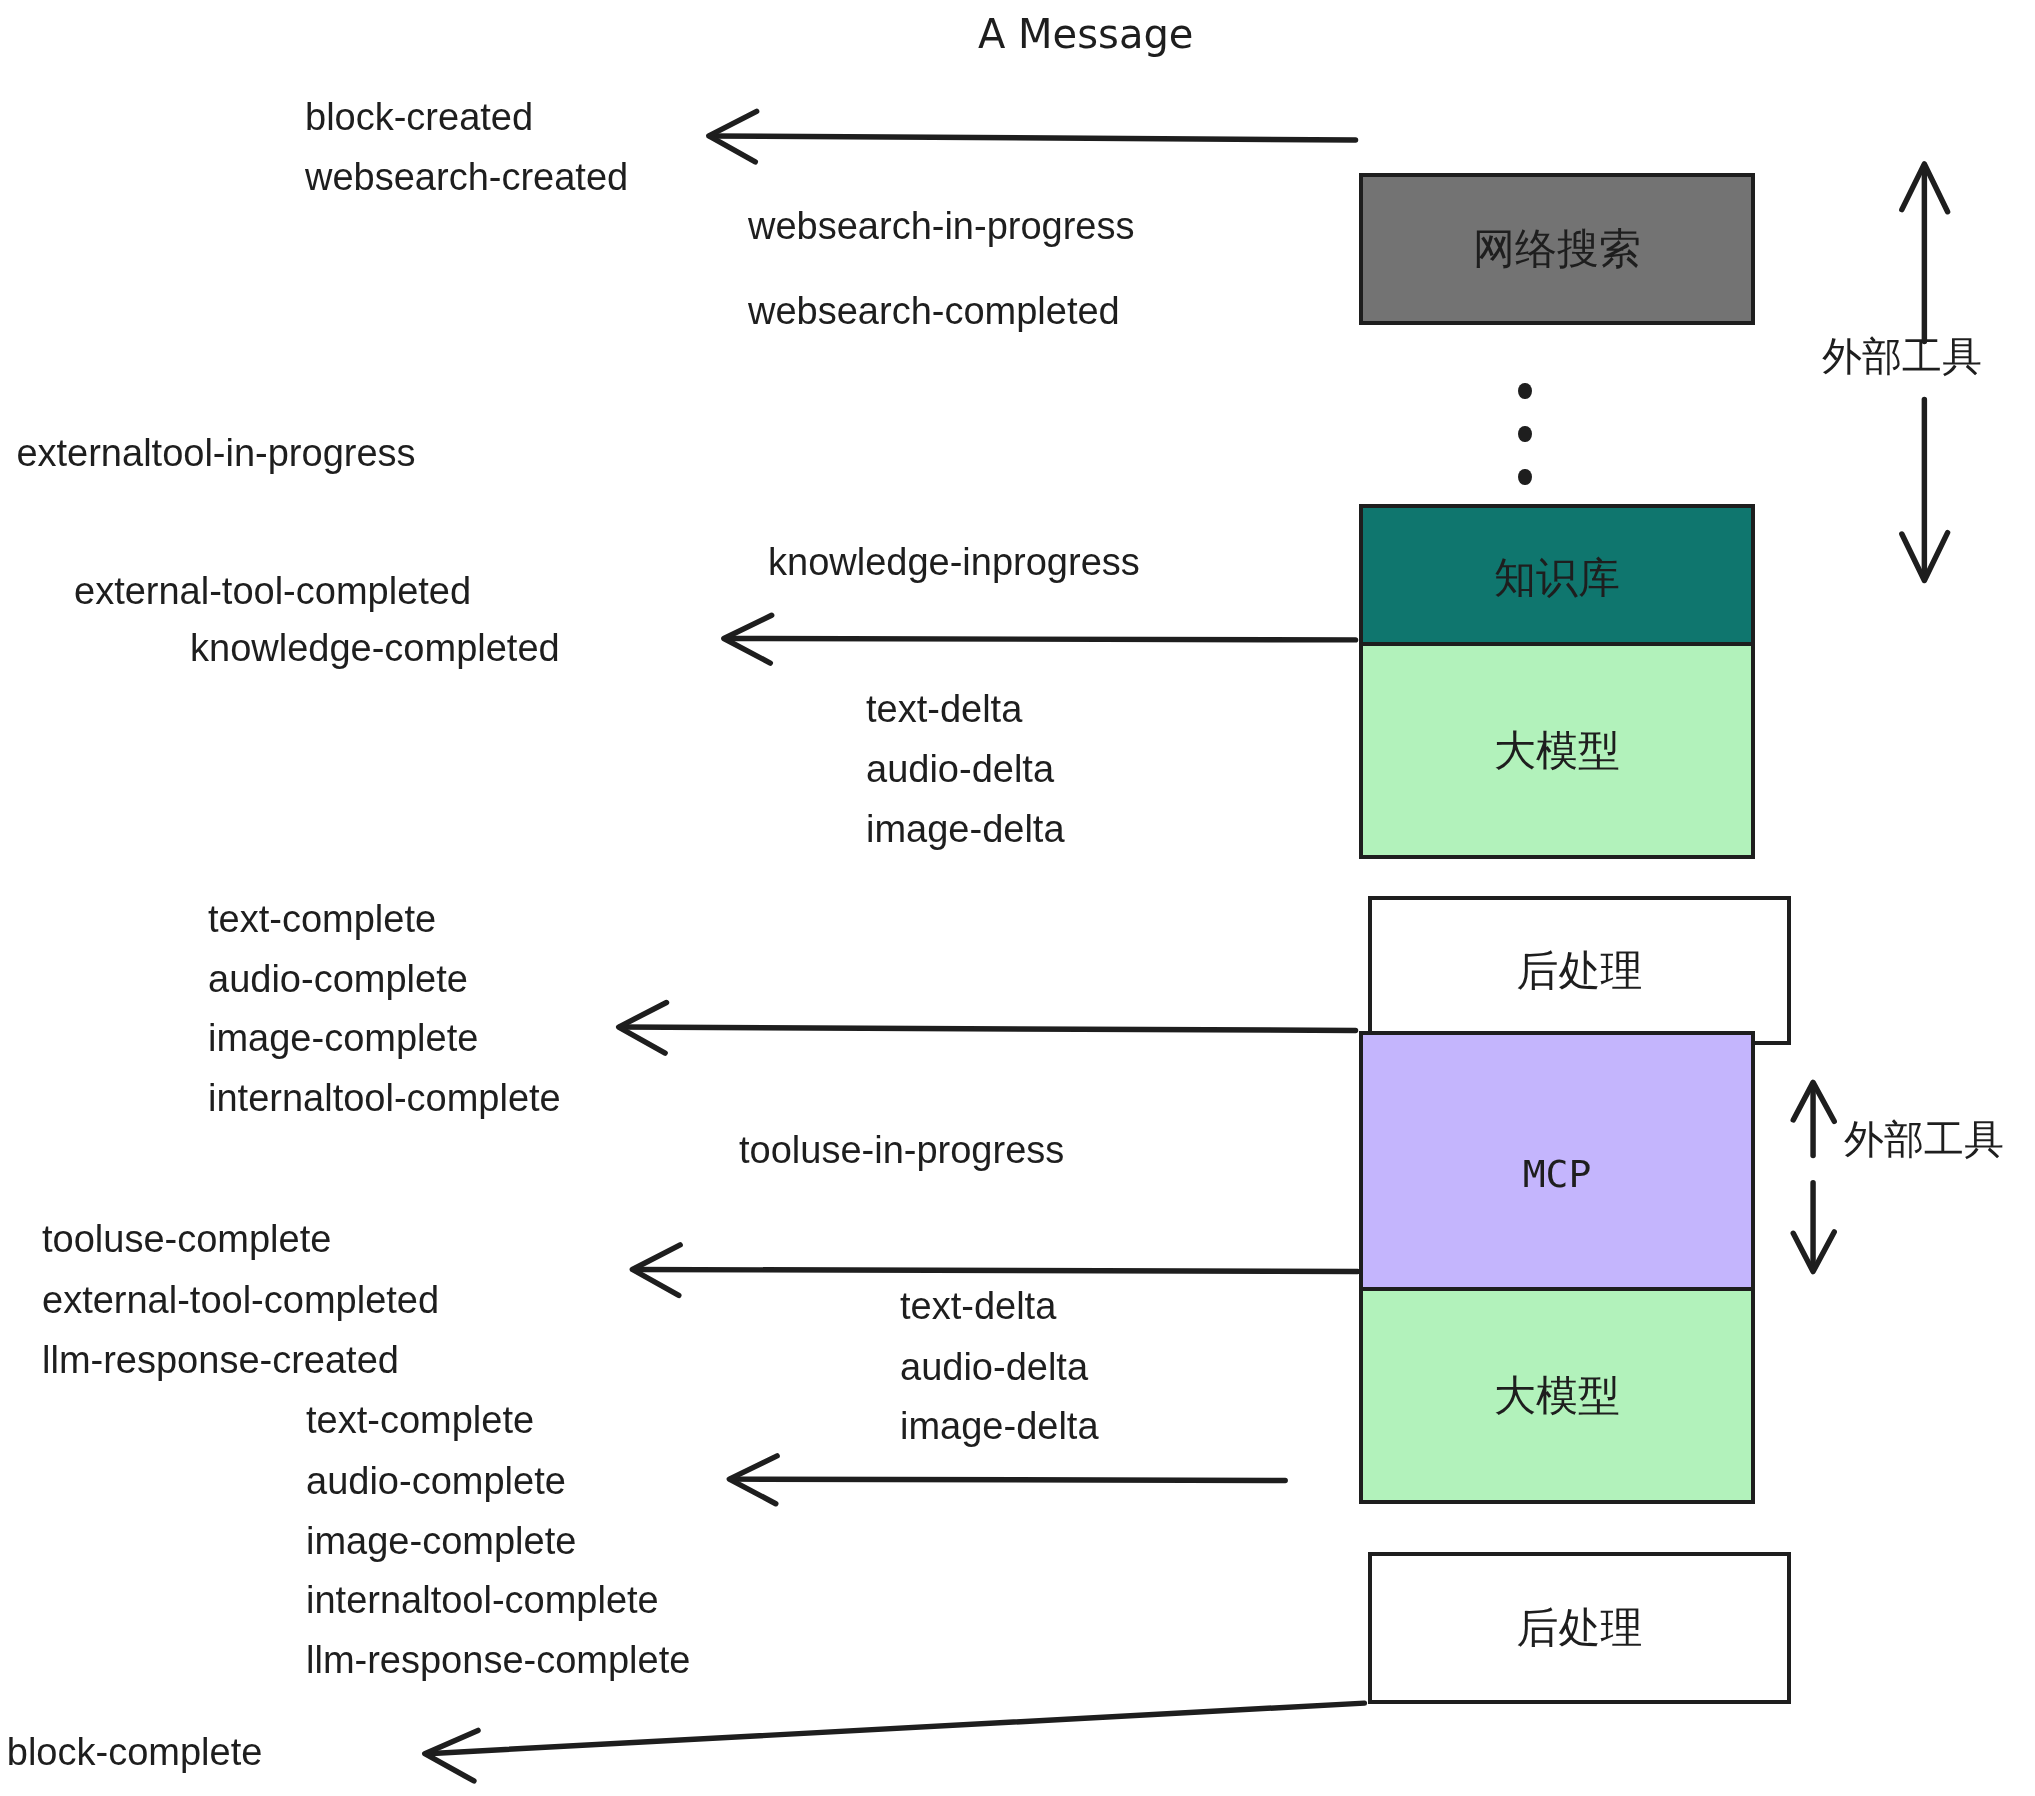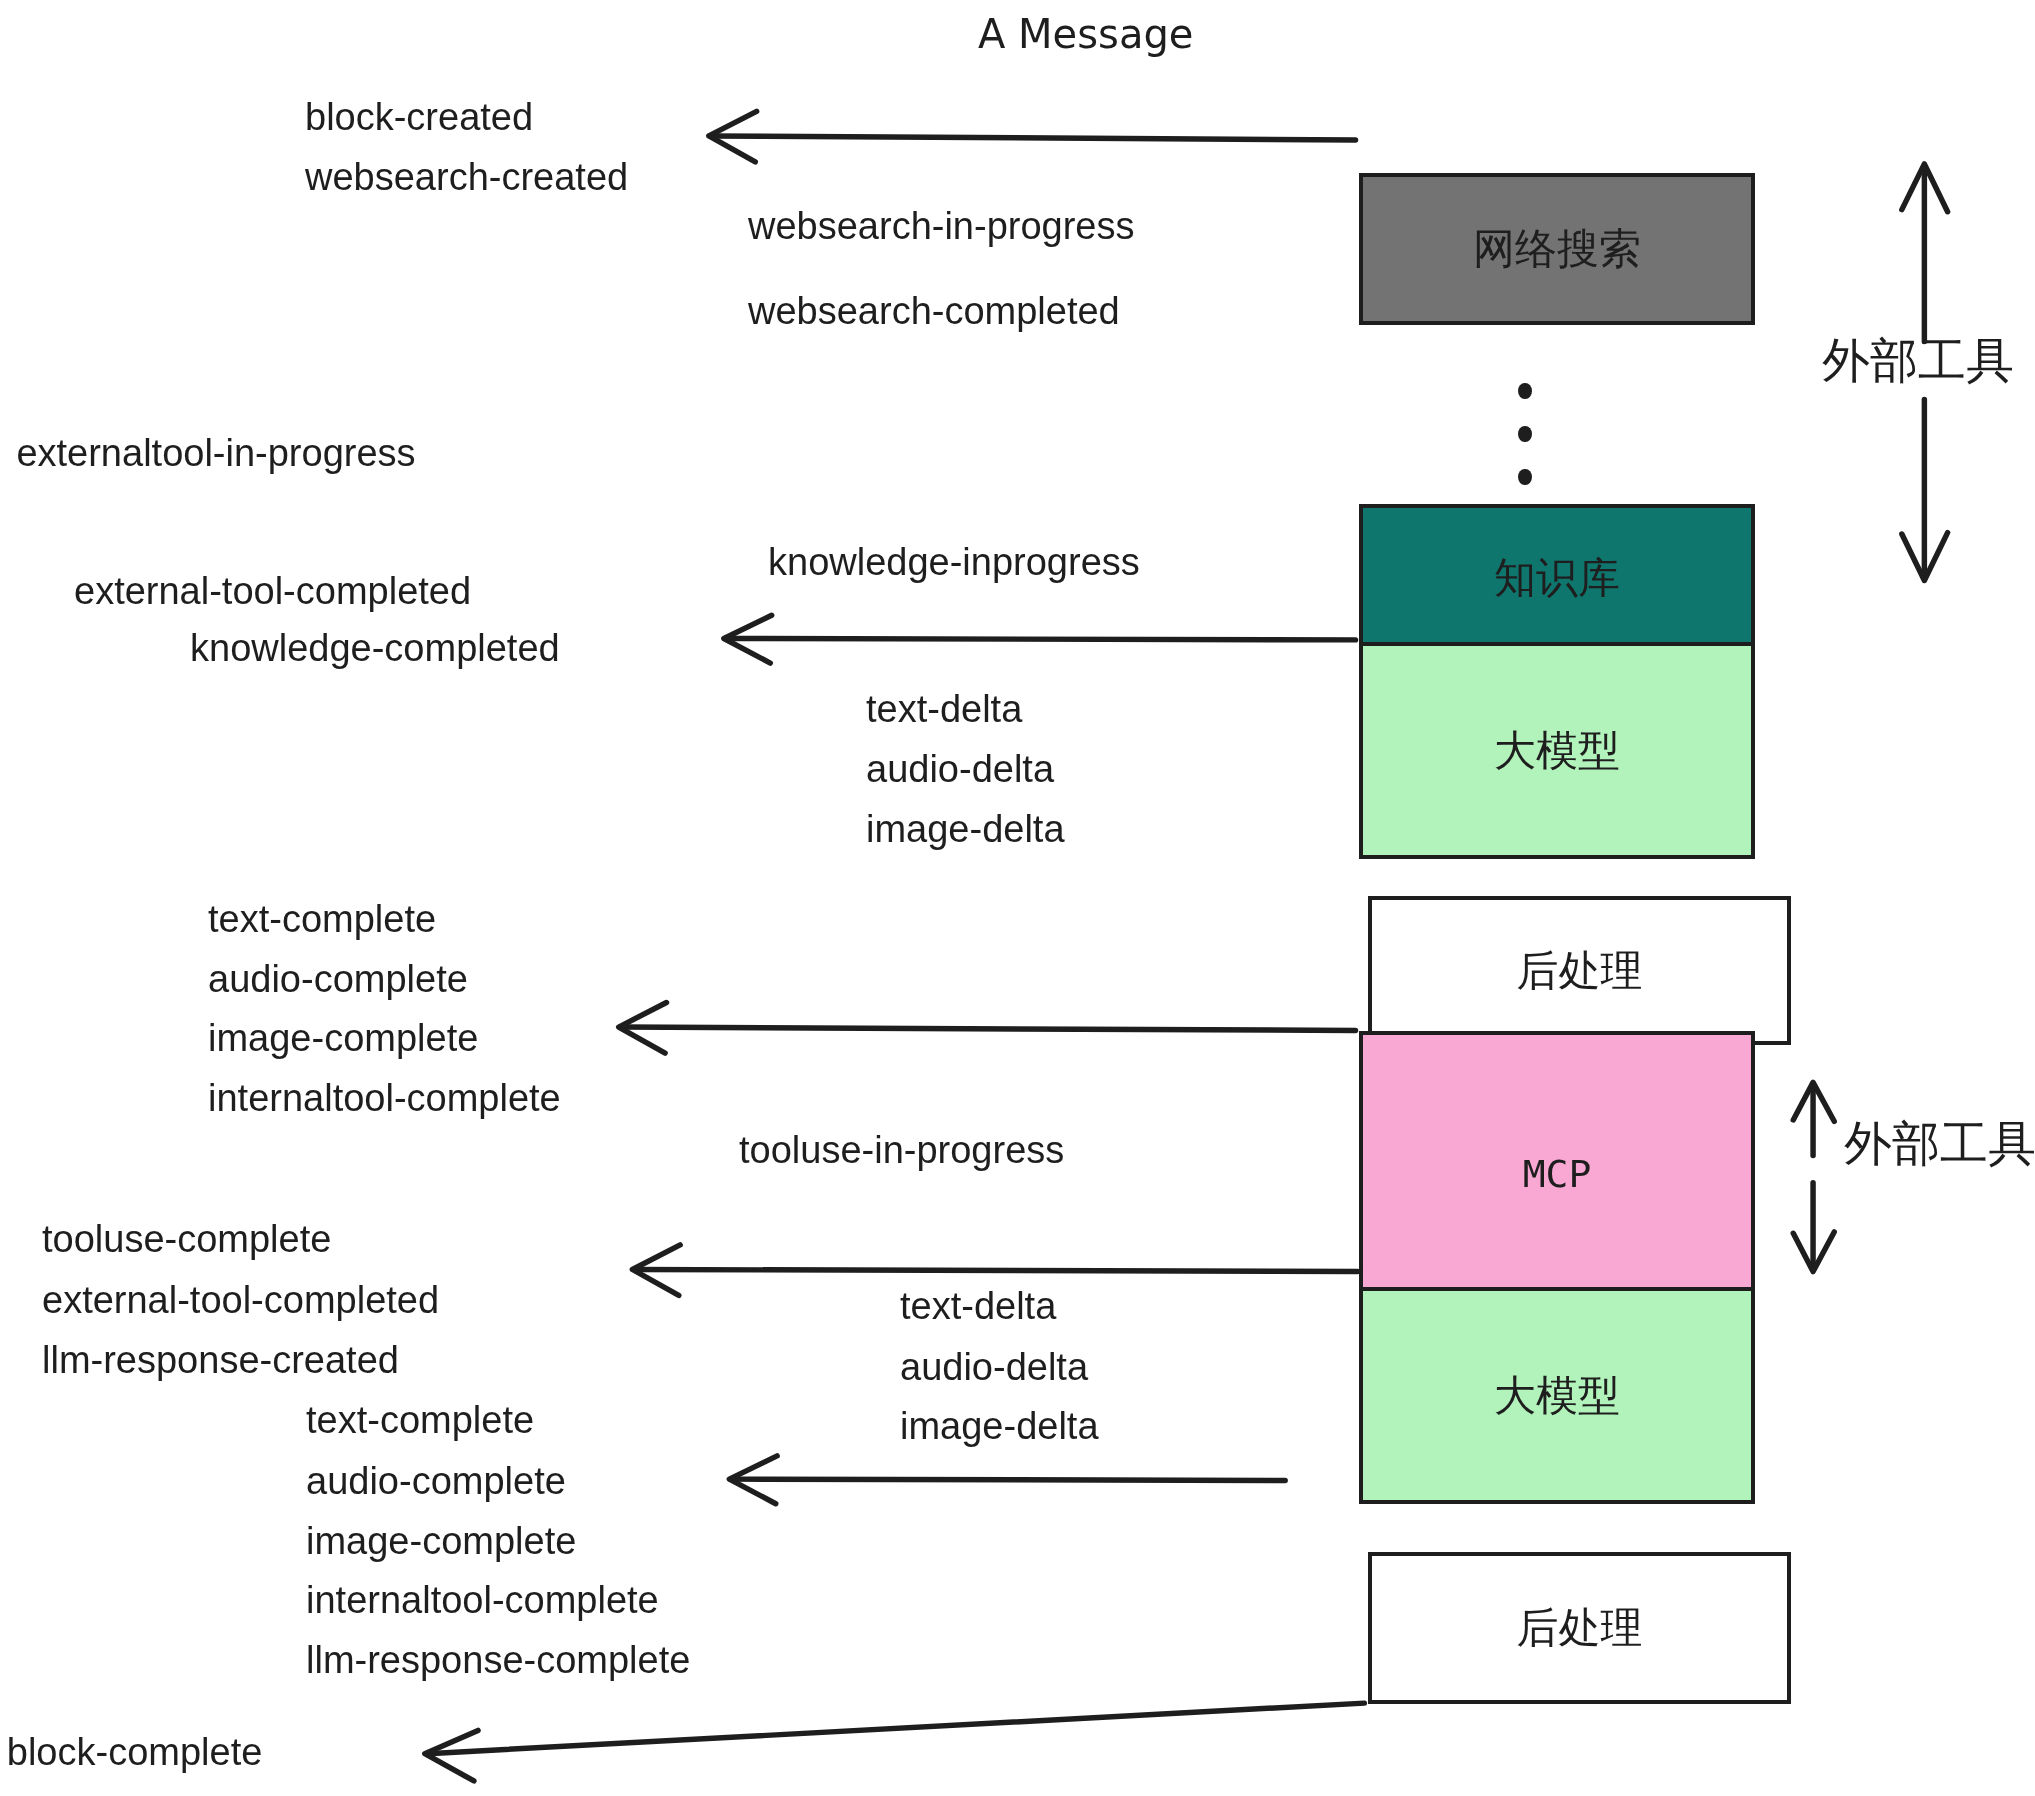--- a/index.html
+++ b/index.html
@@ -12,21 +12,21 @@
   .title{position:absolute;white-space:nowrap;color:#1e1e1e;
        font-family:"DejaVu Sans","Liberation Sans",sans-serif;
        font-size:40px;line-height:1;}
   .box{position:absolute;border:4.8px solid #1e1e1e;box-sizing:border-box;
        display:flex;align-items:center;justify-content:center;}
   .box span{font-family:"DejaVu Sans","Liberation Sans",sans-serif;
        font-size:42px;color:#1e1e1e;}
   .box.mcp span{font-family:"DejaVu Sans Mono","Liberation Mono",monospace;font-size:38px;}
   .dot{position:absolute;width:13.7px;height:16.4px;border-radius:50%;background:#1e1e1e;}
   .vlabel{position:absolute;white-space:nowrap;color:#1e1e1e;
-       font-family:"DejaVu Sans","Liberation Sans",sans-serif;font-size:48px;line-height:1;}
+       font-family:"DejaVu Sans","Liberation Sans",sans-serif;font-size:40px;line-height:1;}
   svg.overlay{position:absolute;left:0;top:0;width:2035px;height:1796px;pointer-events:none;}
 </style>
 </head>
 <body>
 
 <div id="stage">
 
   <div class="title" style="left:978px;top:13.7px;">A Message</div>
 
   <div class="lbl" style="left:305px;top:98px;">block-created</div>
@@ -71,21 +71,21 @@
   </div>
 
   <div class="box" style="left:1359px;top:642px;width:396px;height:217px;background:#b2f2bb;">
     <span>大模型</span>
   </div>
 
   <div class="box" style="left:1368px;top:896px;width:423px;height:149px;background:#ffffff;">
     <span>后处理</span>
   </div>
 
-  <div class="box mcp" style="left:1359px;top:1031px;width:396px;height:285px;background:#f9a8d4;">
+  <div class="box mcp" style="left:1359px;top:1031px;width:396px;height:285px;background:#c4b5fd;">
     <span>MCP</span>
   </div>
 
   <div class="box" style="left:1359px;top:1287px;width:396px;height:217px;background:#b2f2bb;">
     <span>大模型</span>
   </div>
 
   <div class="box" style="left:1368px;top:1552px;width:423px;height:152px;background:#ffffff;">
     <span>后处理</span>
   </div>

